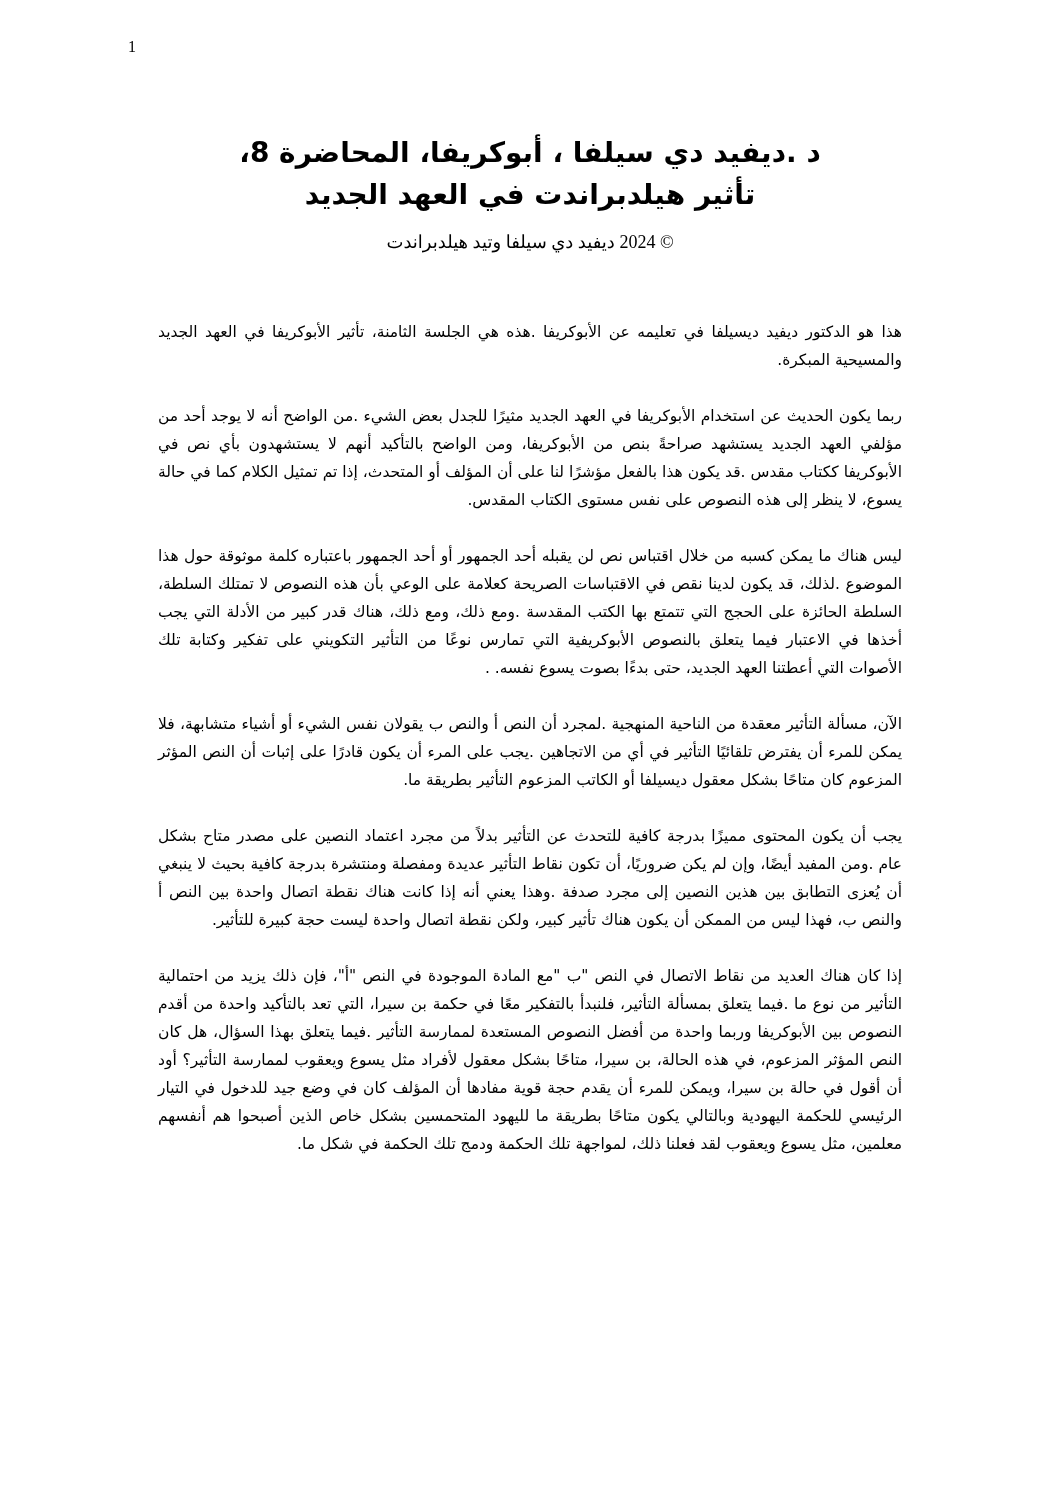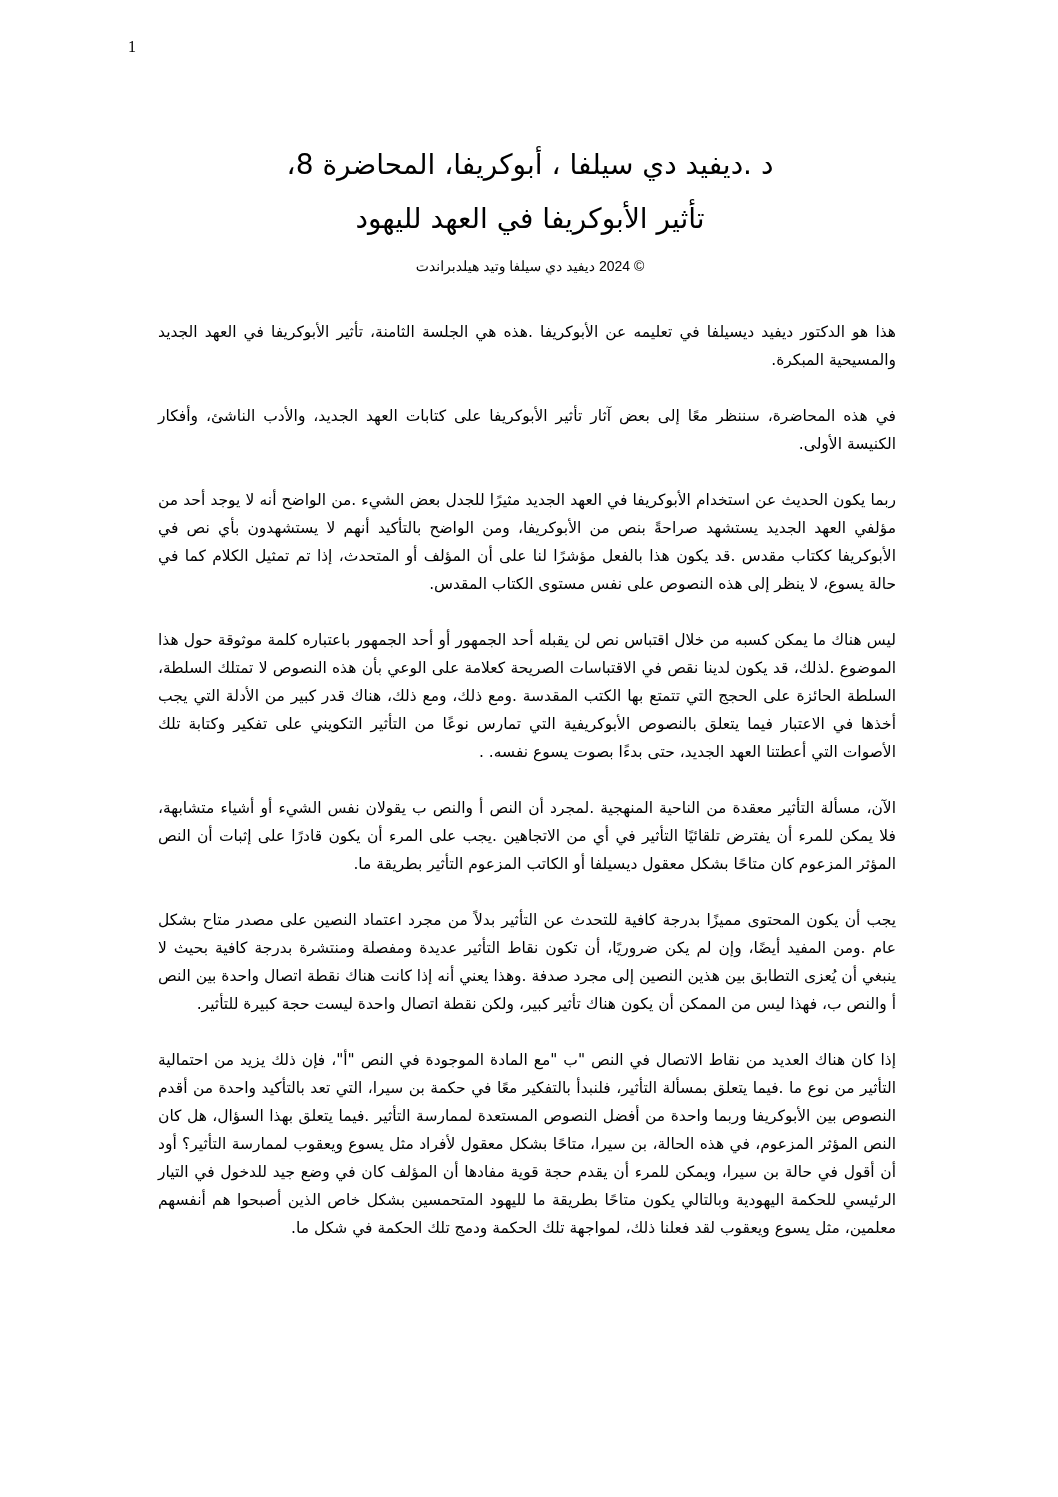--- a/index.html
+++ b/index.html
@@ -25,59 +25,58 @@
     .title-block {
       position: absolute;
       left: 150px;
       width: 760px;
       top: 132px;
       text-align: center;
       direction: rtl;
     }
     .title-line {
       font-family: "DejaVu Sans", sans-serif;
-      font-weight: normal;
+      font-weight: bold;
       font-size: 28px;
       line-height: 42px;
-      margin: 12px;
+      margin: 0;
     }
     .subtitle {
-      font-family: Liberation Sans, sans-serif;
-      font-size: 14px;
+      font-family: Liberation Serif, serif;
+      font-size: 18px;
       line-height: 28px;
-      margin-top: 4px;
+      margin-top: 12px;
     }
     .body-text {
       position: absolute;
       left: 158px;
       width: 746px;
       top: 318px;
       direction: rtl;
       text-align: justify;
     }
     .para {
       font-family: "DejaVu Sans", sans-serif;
       font-size: 15.5px;
       line-height: 28px;
-      margin: 0 8px 28px 0;
+      margin: 0 2px 28px 0;
       text-align-last: right;
     }
   </style>
 </head>
 <body>
 
 <div class="page-number">1</div>
 
 <div class="title-block">
   <div class="title-line">د .ديفيد دي سيلفا ، أبوكريفا، المحاضرة 8،</div>
-  <div class="title-line">تأثير الأبوكريفا في العهد لليهود</div>
+  <div class="title-line">تأثير هيلدبراندت في العهد الجديد</div>
   <div class="subtitle">© 2024 ديفيد دي سيلفا وتيد هيلدبراندت</div>
 </div>
 
 <div class="body-text">
   <p class="para">هذا هو الدكتور ديفيد ديسيلفا في تعليمه عن الأبوكريفا .هذه هي الجلسة الثامنة، تأثير الأبوكريفا في العهد الجديد والمسيحية المبكرة.</p>
-  <p class="para">في هذه المحاضرة، سننظر معًا إلى بعض آثار تأثير الأبوكريفا على كتابات العهد الجديد، والأدب الناشئ، وأفكار الكنيسة الأولى.</p>
   <p class="para">ربما يكون الحديث عن استخدام الأبوكريفا في العهد الجديد مثيرًا للجدل بعض الشيء .من الواضح أنه لا يوجد أحد من مؤلفي العهد الجديد يستشهد صراحةً بنص من الأبوكريفا، ومن الواضح بالتأكيد أنهم لا يستشهدون بأي نص في الأبوكريفا ككتاب مقدس .قد يكون هذا بالفعل مؤشرًا لنا على أن المؤلف أو المتحدث، إذا تم تمثيل الكلام كما في حالة يسوع، لا ينظر إلى هذه النصوص على نفس مستوى الكتاب المقدس.</p>
   <p class="para">ليس هناك ما يمكن كسبه من خلال اقتباس نص لن يقبله أحد الجمهور أو أحد الجمهور باعتباره كلمة موثوقة حول هذا الموضوع .لذلك، قد يكون لدينا نقص في الاقتباسات الصريحة كعلامة على الوعي بأن هذه النصوص لا تمتلك السلطة، السلطة الحائزة على الحجج التي تتمتع بها الكتب المقدسة .ومع ذلك، ومع ذلك، هناك قدر كبير من الأدلة التي يجب أخذها في الاعتبار فيما يتعلق بالنصوص الأبوكريفية التي تمارس نوعًا من التأثير التكويني على تفكير وكتابة تلك الأصوات التي أعطتنا العهد الجديد، حتى بدءًا بصوت يسوع نفسه. .</p>
   <p class="para">الآن، مسألة التأثير معقدة من الناحية المنهجية .لمجرد أن النص أ والنص ب يقولان نفس الشيء أو أشياء متشابهة، فلا يمكن للمرء أن يفترض تلقائيًا التأثير في أي من الاتجاهين .يجب على المرء أن يكون قادرًا على إثبات أن النص المؤثر المزعوم كان متاحًا بشكل معقول ديسيلفا أو الكاتب المزعوم التأثير بطريقة ما.</p>
   <p class="para">يجب أن يكون المحتوى مميزًا بدرجة كافية للتحدث عن التأثير بدلاً من مجرد اعتماد النصين على مصدر متاح بشكل عام .ومن المفيد أيضًا، وإن لم يكن ضروريًا، أن تكون نقاط التأثير عديدة ومفصلة ومنتشرة بدرجة كافية بحيث لا ينبغي أن يُعزى التطابق بين هذين النصين إلى مجرد صدفة .وهذا يعني أنه إذا كانت هناك نقطة اتصال واحدة بين النص أ والنص ب، فهذا ليس من الممكن أن يكون هناك تأثير كبير، ولكن نقطة اتصال واحدة ليست حجة كبيرة للتأثير.</p>
   <p class="para">إذا كان هناك العديد من نقاط الاتصال في النص "ب "مع المادة الموجودة في النص "أ"، فإن ذلك يزيد من احتمالية التأثير من نوع ما .فيما يتعلق بمسألة التأثير، فلنبدأ بالتفكير معًا في حكمة بن سيرا، التي تعد بالتأكيد واحدة من أقدم النصوص بين الأبوكريفا وربما واحدة من أفضل النصوص المستعدة لممارسة التأثير .فيما يتعلق بهذا السؤال، هل كان النص المؤثر المزعوم، في هذه الحالة، بن سيرا، متاحًا بشكل معقول لأفراد مثل يسوع ويعقوب لممارسة التأثير؟ أود أن أقول في حالة بن سيرا، ويمكن للمرء أن يقدم حجة قوية مفادها أن المؤلف كان في وضع جيد للدخول في التيار الرئيسي للحكمة اليهودية وبالتالي يكون متاحًا بطريقة ما لليهود المتحمسين بشكل خاص الذين أصبحوا هم أنفسهم معلمين، مثل يسوع ويعقوب لقد فعلنا ذلك، لمواجهة تلك الحكمة ودمج تلك الحكمة في شكل ما.</p>
 </div>
 
 </body></html>

